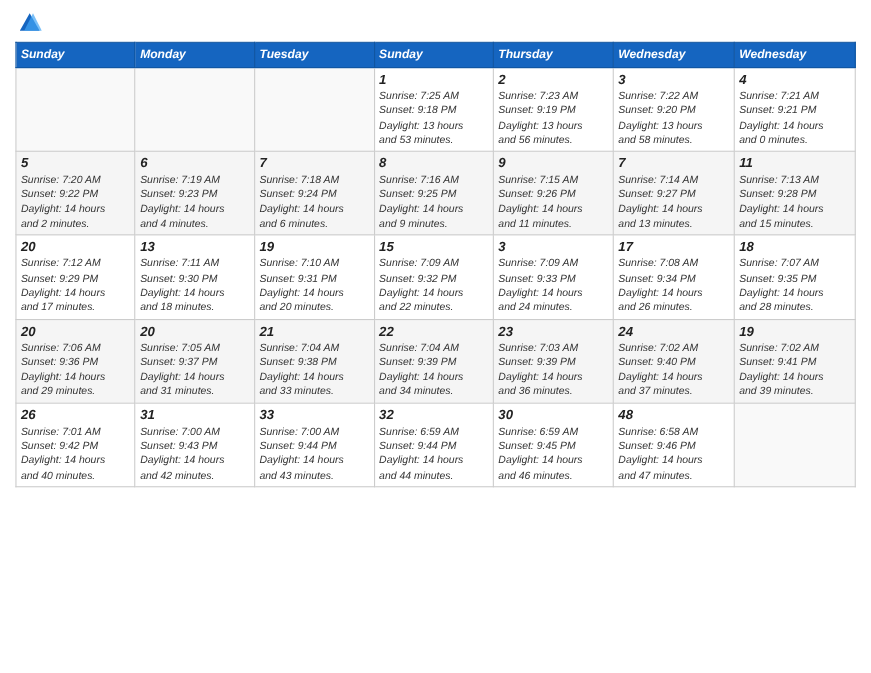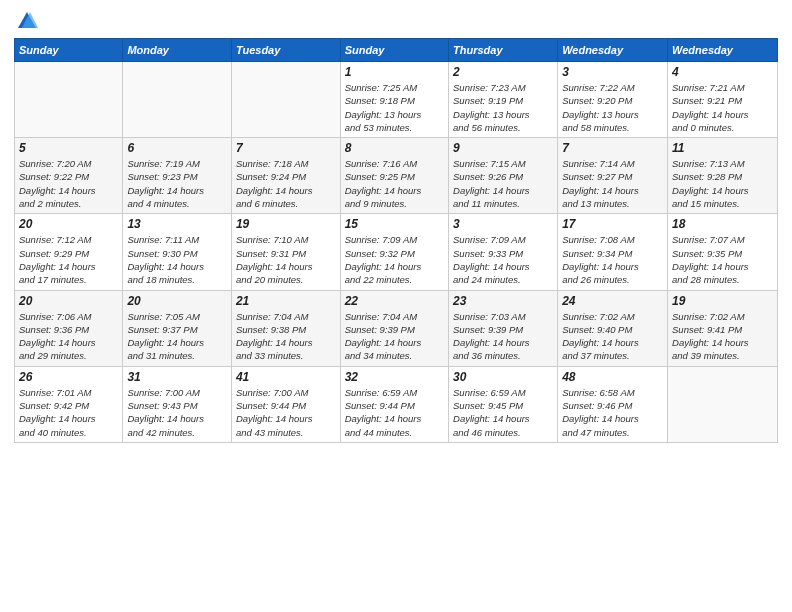--- a/index.html
+++ b/index.html
@@ -244,21 +244,21 @@
         <tr>
           <td>
             <div class="day-num">26</div>
             <div class="day-info">Sunrise: 7:01 AM<br>Sunset: 9:42 PM<br>Daylight: 14 hours<br>and 40 minutes.</div>
           </td>
           <td>
             <div class="day-num">31</div>
             <div class="day-info">Sunrise: 7:00 AM<br>Sunset: 9:43 PM<br>Daylight: 14 hours<br>and 42 minutes.</div>
           </td>
           <td>
-            <div class="day-num">41</div>
+            <div class="day-num">33</div>
             <div class="day-info">Sunrise: 7:00 AM<br>Sunset: 9:44 PM<br>Daylight: 14 hours<br>and 43 minutes.</div>
           </td>
           <td>
             <div class="day-num">32</div>
             <div class="day-info">Sunrise: 6:59 AM<br>Sunset: 9:44 PM<br>Daylight: 14 hours<br>and 44 minutes.</div>
           </td>
           <td>
             <div class="day-num">30</div>
             <div class="day-info">Sunrise: 6:59 AM<br>Sunset: 9:45 PM<br>Daylight: 14 hours<br>and 46 minutes.</div>
           </td>

